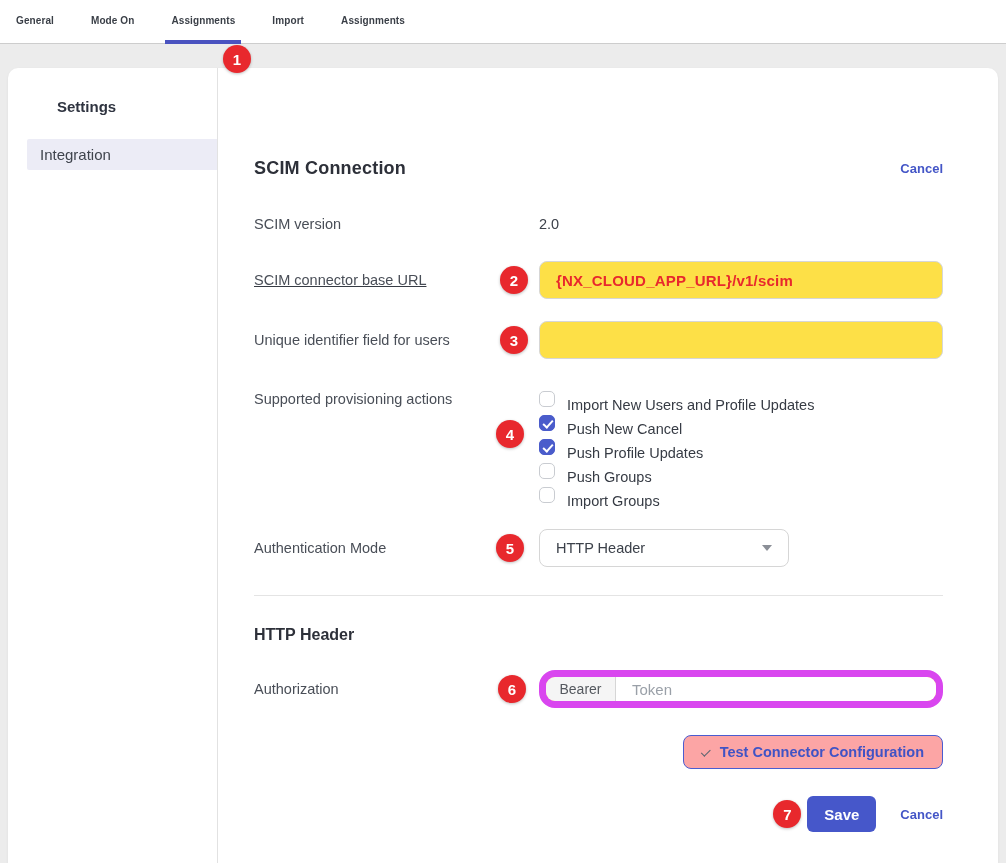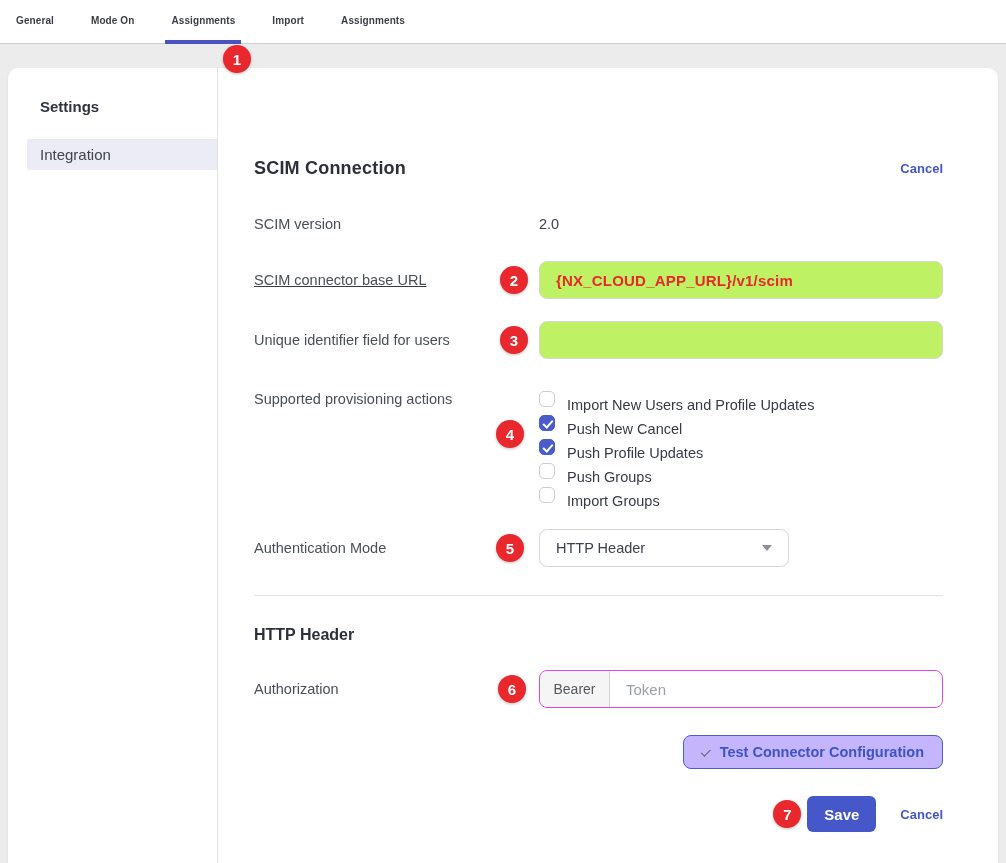--- a/index.html
+++ b/index.html
@@ -68,21 +68,21 @@
   .sidebar {
     width: 210px;
     flex: 0 0 210px;
     border-right: 1px solid #e2e2e2;
     padding-top: 30px;
   }
   .sidebar-heading {
     font-size: 15px;
     font-weight: 700;
     color: #2f3440;
-    padding: 0 16px 0 32px;
+    padding: 0 16px 0 49px;
     margin-bottom: 12px;
   }
   .sidebar-item {
     margin-left: 19px;
     padding: 7px 10px 7px 13px;
     font-size: 15px;
     color: #3f444d;
     border-radius: 2px 0 0 2px;
     cursor: pointer;
     margin-top: 24px;
@@ -137,21 +137,21 @@
   .text-input {
     width: 100%;
     height: 38px;
     border: 1px solid #d6d6d6;
     border-radius: 8px;
     padding: 0 16px;
     font-family: "Liberation Sans", sans-serif;
     font-size: 15px;
     color: #3c414a;
     outline: none;
-    background: #bef264;
+    background: #fde047;
   }
   .text-input.red-value {
     color: #e8282d;
     font-weight: 700;
     letter-spacing: .2px;
   }
 
   
   .field-badge { left: 246px; top: 5px; }
 
@@ -227,22 +227,22 @@
     font-size: 16px;
     font-weight: 700;
     color: #2d3039;
   }
 
   
   .input-group {
     display: flex;
     width: 100%;
     height: 38px;
-    border: 1px solid #d946ef;
-    border-radius: 8px;
+    border: 7px solid #d946ef;
+    border-radius: 16px;
     overflow: hidden;
     background: #fdba74;
   }
   .input-prefix {
     flex: 0 0 70px;
     background: #f5f5f5;
     border-right: 1px solid #d6d6d6;
     display: flex;
     align-items: center;
     justify-content: center;
@@ -263,21 +263,21 @@
 
   
   .test-row {
     margin-top: 27px;
     display: flex;
     justify-content: flex-end;
   }
   .test-button {
     height: 34px;
     padding: 0 18px;
-    background: #c4b5fd;
+    background: #fca5a5;
     border: 1px solid #4b5cd0;
     border-radius: 8px;
     color: #4053c5;
     font-family: "Liberation Sans", sans-serif;
     font-size: 14.5px;
     font-weight: 700;
     display: flex;
     align-items: center;
     gap: 9px;
     cursor: pointer;

